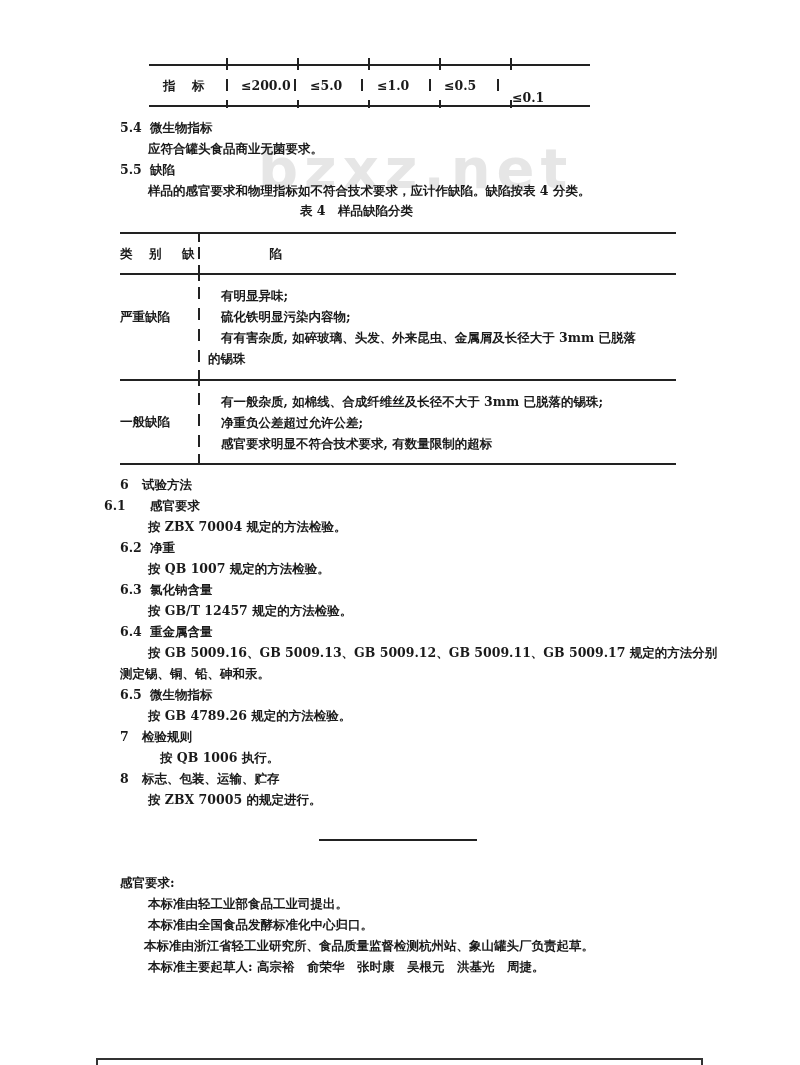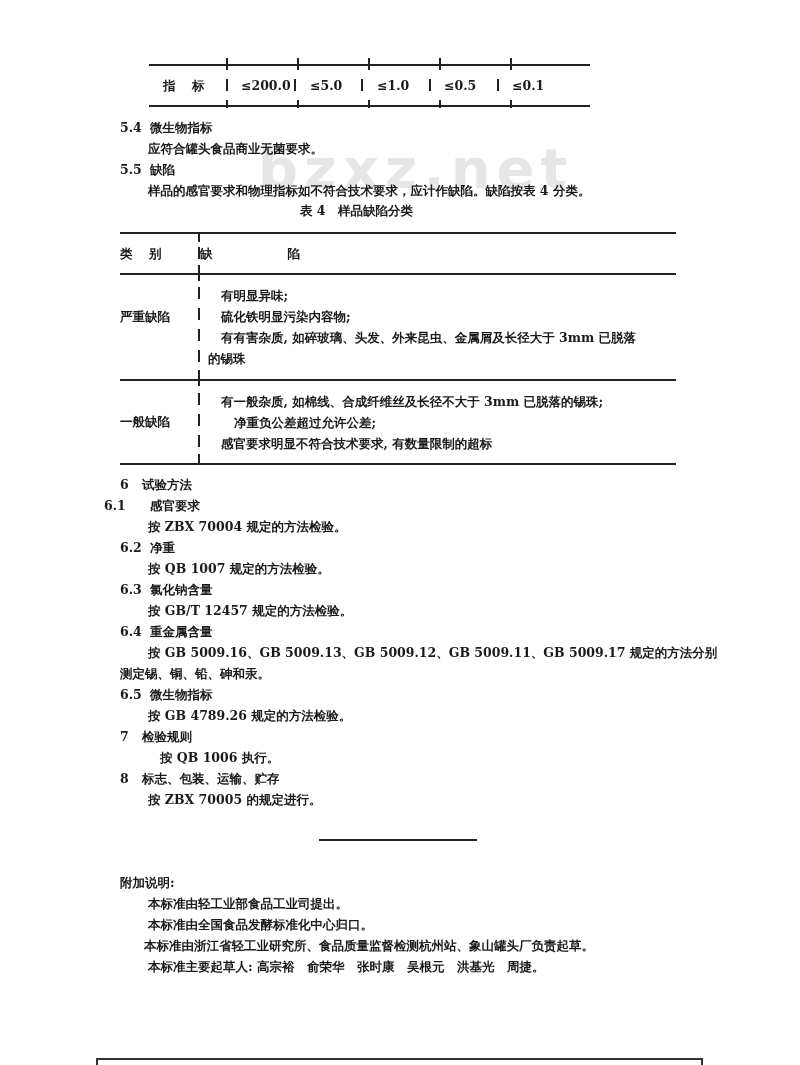--- a/index.html
+++ b/index.html
@@ -44,21 +44,21 @@
   <div class="vtick" style="left:297px; top:100px; height:8px;"></div>
   <div class="vtick" style="left:368px; top:100px; height:8px;"></div>
   <div class="vtick" style="left:439px; top:100px; height:8px;"></div>
   <div class="vtick" style="left:510px; top:100px; height:8px;"></div>
 
   <div class="txt" style="left:163px; top:78px; letter-spacing:2px;">指　标</div>
   <div class="txt" style="left:241px; top:78px;">≤200.0</div>
   <div class="txt" style="left:310px; top:78px;">≤5.0</div>
   <div class="txt" style="left:377px; top:78px;">≤1.0</div>
   <div class="txt" style="left:444px; top:78px;">≤0.5</div>
-  <div class="txt" style="left:512px; top:78px;">≤0.1</div>
+  <div class="txt" style="left:512px; top:90px;">≤0.1</div>
 </div>
 
 <div class="txt" style="left:120px; top:120px;">5.4</div>
 <div class="txt" style="left:150px; top:120px;">微生物指标</div>
 <div class="txt" style="left:148px; top:141px;text-align:right;">应符合罐头食品商业无菌要求。</div>
 
 <div class="txt" style="left:120px; top:162px;">5.5</div>
 <div class="txt" style="left:150px; top:162px;text-align:center;">缺陷</div>
 <div class="txt" style="left:148px; top:183px;">样品的感官要求和物理指标如不符合技术要求，应计作缺陷。缺陷按表 4 分类。</div>
 <div class="cell-center" style="left:300px; width:210px; top:203px;">表 4　样品缺陷分类</div>
@@ -76,31 +76,31 @@
   <div class="vtick" style="left:198px; top:308px; height:12px;"></div>
   <div class="vtick" style="left:198px; top:329px; height:12px;"></div>
   <div class="vtick" style="left:198px; top:350px; height:12px;"></div>
   <div class="vtick" style="left:198px; top:370px; height:16px;"></div>
   <div class="vtick" style="left:198px; top:393px; height:12px;"></div>
   <div class="vtick" style="left:198px; top:414px; height:12px;"></div>
   <div class="vtick" style="left:198px; top:435px; height:12px;"></div>
   <div class="vtick" style="left:198px; top:454px; height:10px;"></div>
 
   <div class="cell-center" style="left:120px; width:78px; top:246px; letter-spacing:2px;">类　别</div>
-  <div class="cell-center" style="left:200px; width:476px; top:246px;">缺　　　　　　陷</div>
+  <div class="cell-center" style="left:182px; width:476px; top:246px;">缺　　　　　　陷</div>
 
   <div class="cell-center" style="left:120px; width:78px; top:309px;">严重缺陷</div>
   <div class="txt" style="left:221px; top:288px;">有明显异味;</div>
   <div class="txt" style="left:221px; top:309px;">硫化铁明显污染内容物;</div>
   <div class="txt" style="left:221px; top:330px;">有有害杂质, 如碎玻璃、头发、外来昆虫、金属屑及长径大于 3mm 已脱落</div>
   <div class="txt" style="left:208px; top:351px;">的锡珠</div>
 
   <div class="cell-center" style="left:120px; width:78px; top:414px;">一般缺陷</div>
   <div class="txt" style="left:221px; top:394px;">有一般杂质, 如棉线、合成纤维丝及长径不大于 3mm 已脱落的锡珠;</div>
-  <div class="txt" style="left:221px; top:415px;margin-left:13px;">净重负公差超过允许公差;</div>
+  <div class="txt" style="left:221px; top:415px;">净重负公差超过允许公差;</div>
   <div class="txt" style="left:221px; top:436px;">感官要求明显不符合技术要求, 有数量限制的超标</div>
 </div>
 
 <div class="txt" style="left:120px; top:477px;">6</div>
 <div class="txt" style="left:142px; top:477px;">试验方法</div>
 
 <div class="txt" style="left:104px; top:498px;">6.1</div>
 <div class="txt" style="left:150px; top:498px;">感官要求</div>
 <div class="txt" style="left:148px; top:519px;">按 ZBX 70004 规定的方法检验。</div>
 
@@ -124,19 +124,19 @@
 <div class="txt" style="left:120px; top:729px;">7</div>
 <div class="txt" style="left:142px; top:729px;">检验规则</div>
 <div class="txt" style="left:160px; top:750px;">按 QB 1006 执行。</div>
 
 <div class="txt" style="left:120px; top:771px;">8</div>
 <div class="txt" style="left:142px; top:771px;">标志、包装、运输、贮存</div>
 <div class="txt" style="left:148px; top:792px;">按 ZBX 70005 的规定进行。</div>
 
 <div class="hline" style="left:319px; top:839px; width:158px;"></div>
 
-<div class="txt" style="left:120px; top:875px;">附加说明:</div>
+<div class="txt" style="left:120px; top:875px;">感官要求:</div>
 <div class="txt" style="left:148px; top:896px;">本标准由轻工业部食品工业司提出。</div>
 <div class="txt" style="left:148px; top:917px;">本标准由全国食品发酵标准化中心归口。</div>
 <div class="txt" style="left:144px; top:938px;">本标准由浙江省轻工业研究所、食品质量监督检测杭州站、象山罐头厂负责起草。</div>
 <div class="txt" style="left:148px; top:959px;">本标准主要起草人: 高宗裕　俞荣华　张时康　吴根元　洪基光　周捷。</div>
 
 <div class="abs" style="left:96px; top:1058px; width:607px; height:20px; border:2px solid #333; box-sizing:border-box;"></div>
 
 </body></html>

